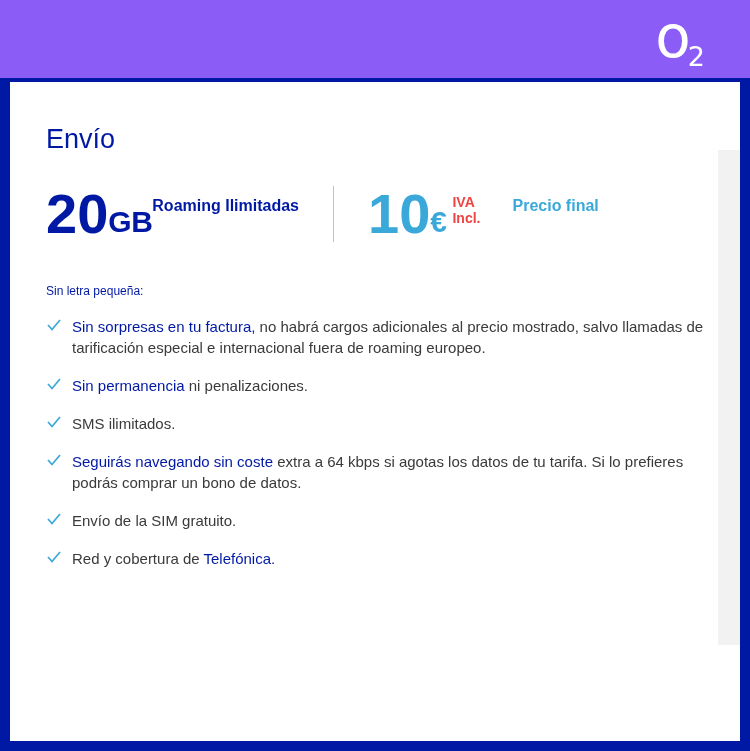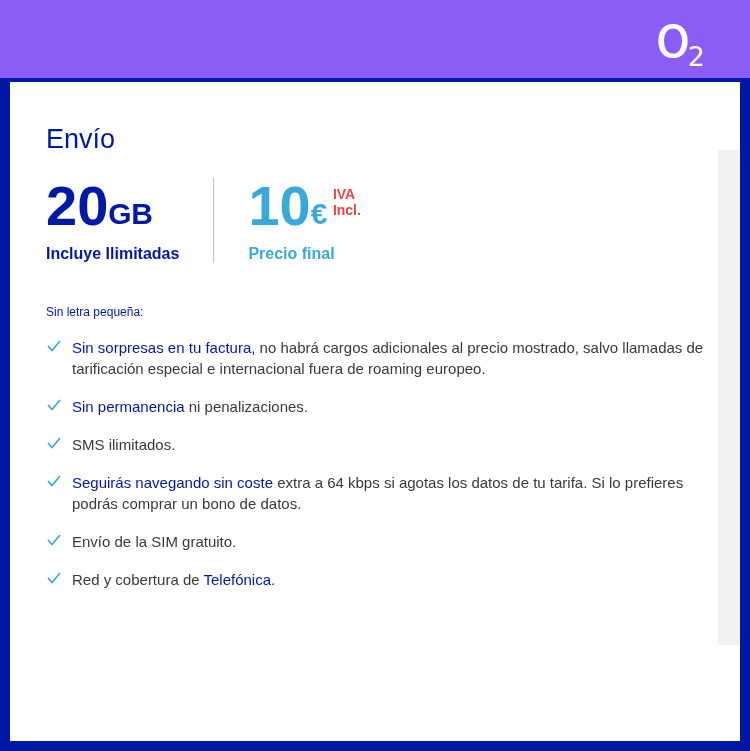--- a/index.html
+++ b/index.html
@@ -78,28 +78,30 @@
     line-height: 30px;
   }
   
   .price-row {
     display: flex;
     align-items: flex-start;
     margin-top: 24px;
   }
   .col {
     display: flex;
-    flex-direction: column;
+    flex-direction: row;
+    margin-top: 8px;
   }
   .col.data {
     padding-right: 34px;
   }
   .col.price {
     border-left: 1px solid #b9c0e0;
     padding-left: 34px;
+    gap: 32px;
   }
   .big {
     color: #0019a5;
     font-size: 56px;
     font-weight: bold;
     line-height: 56px;
     display: flex;
     align-items: flex-end;
   }
   .big .unit {
@@ -177,21 +179,21 @@
 
       <div class="title">Envío</div>
 
       <div class="price-row">
 
         <div class="col data">
           <div class="big">
             <span>20</span>
               <span class="unit">GB</span>
           </div>
-          <div class="sub-label">Incluye Ilimitadas</div>
+          <div class="sub-label">Roaming Ilimitadas</div>
         </div>
 
         <div class="col price">
           <div class="big teal">
             <span>10</span>
               <span class="unit">€</span>
             <span class="iva">
               <span>IVA</span><br>
               <span>Incl.</span>
             </span>

